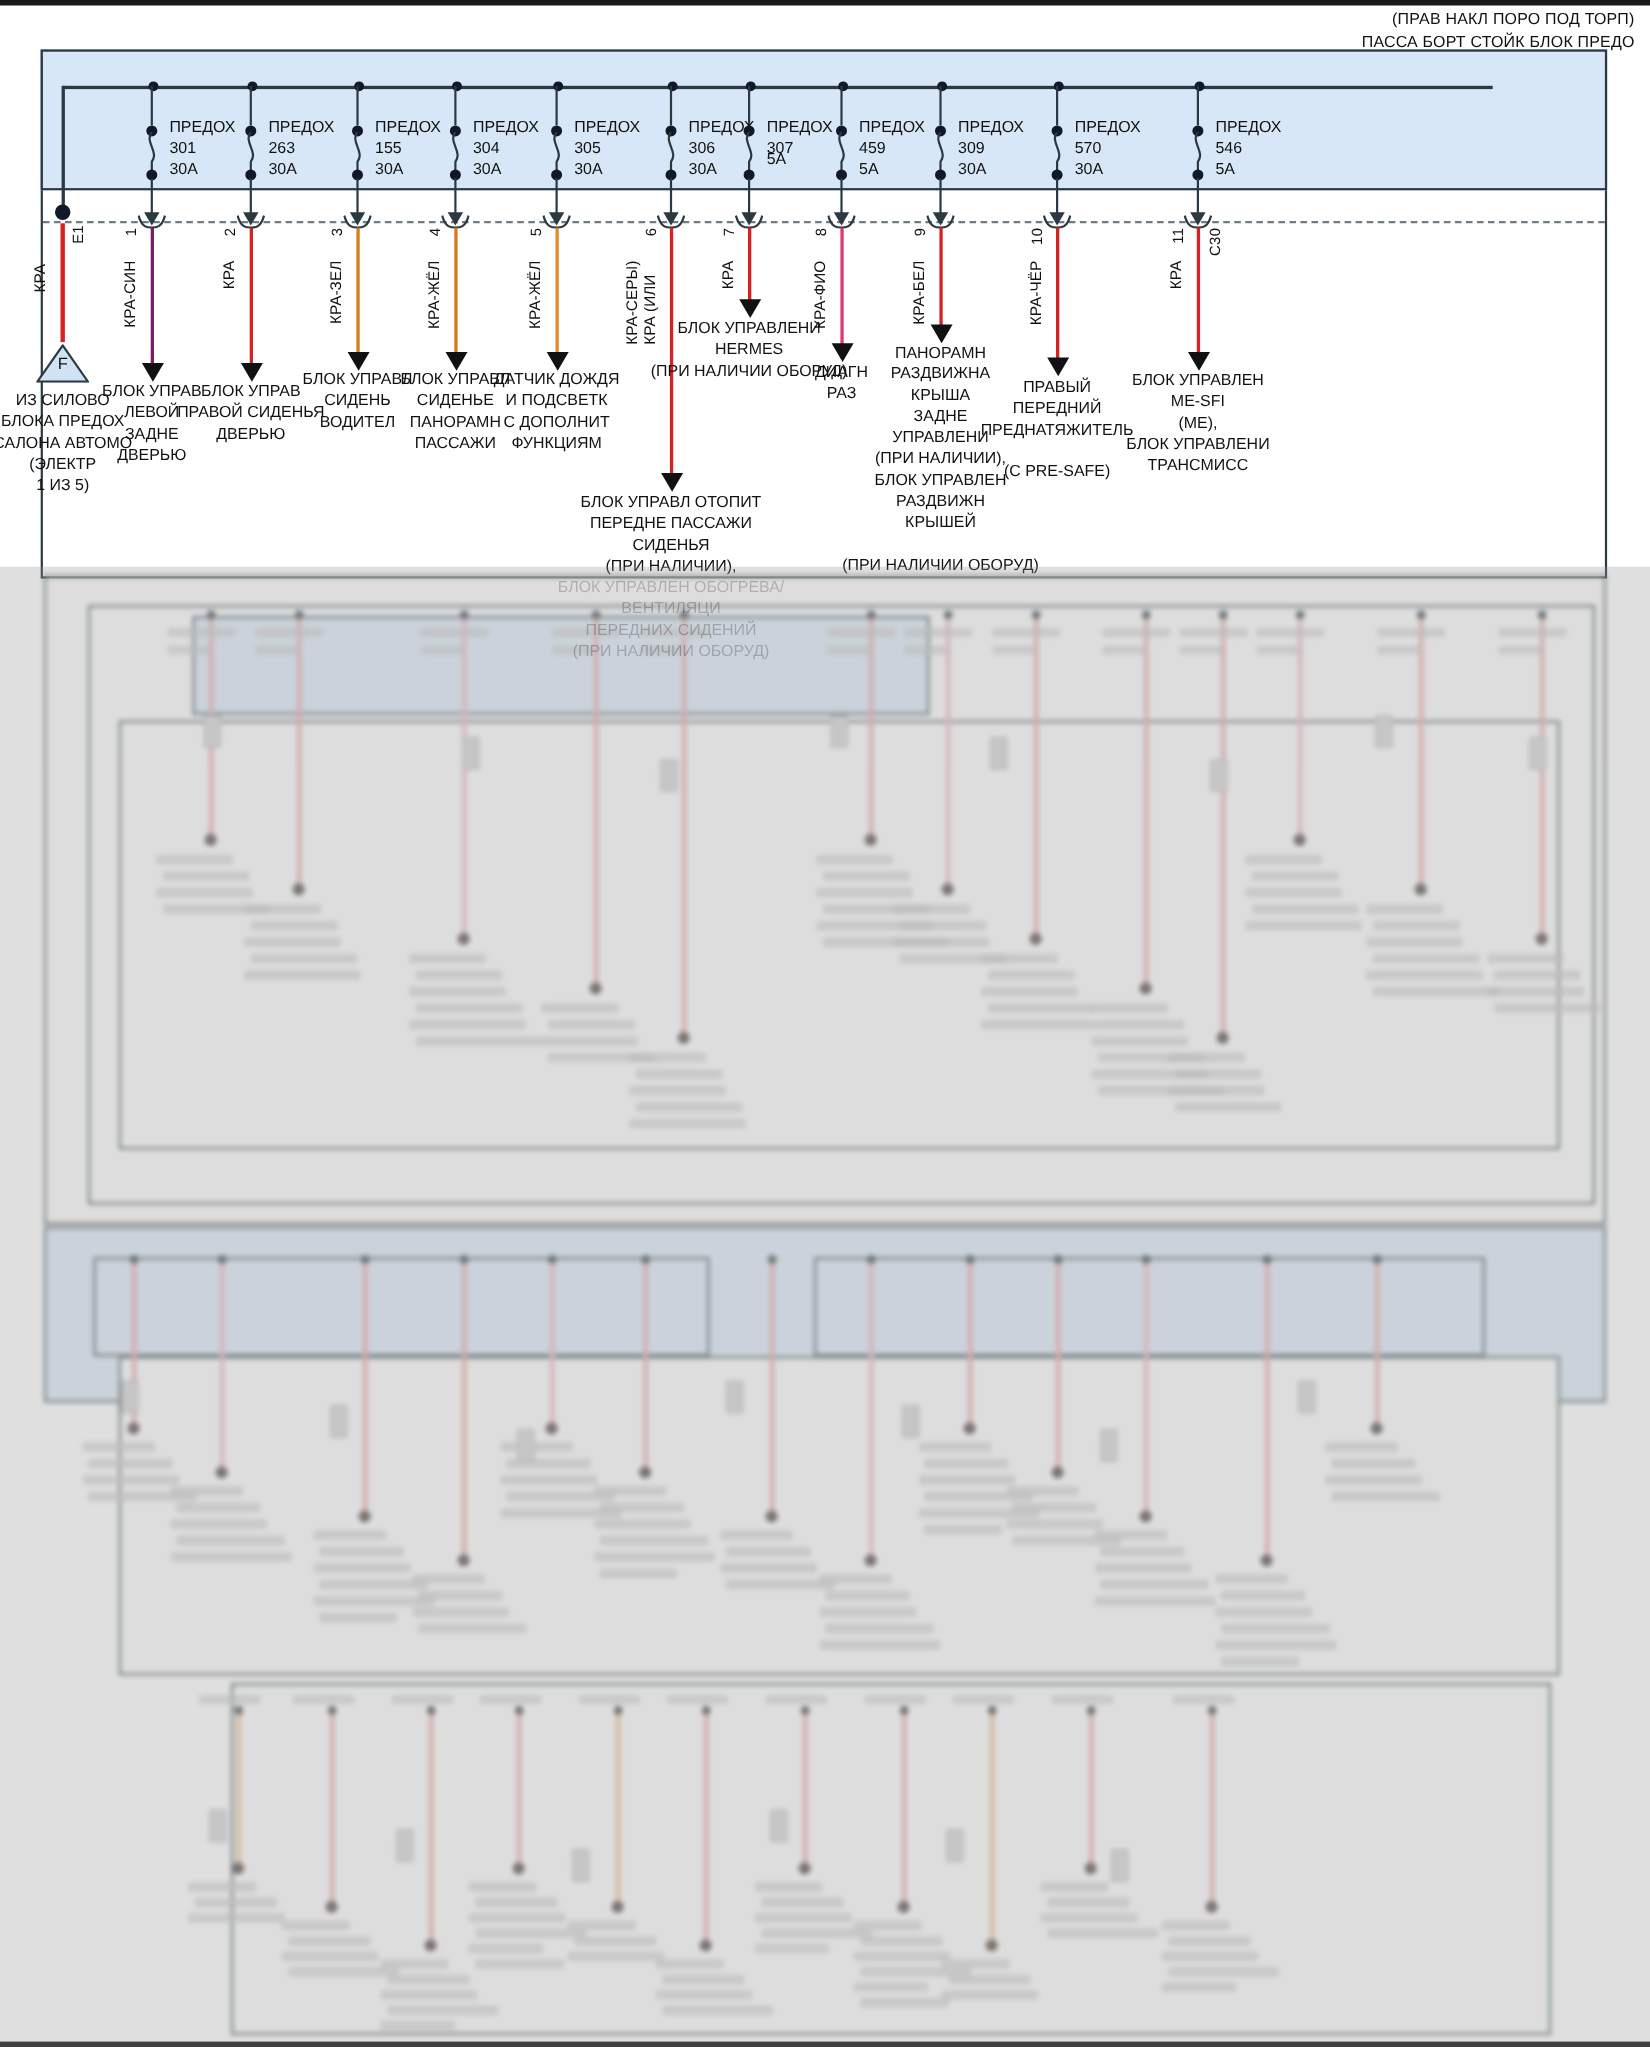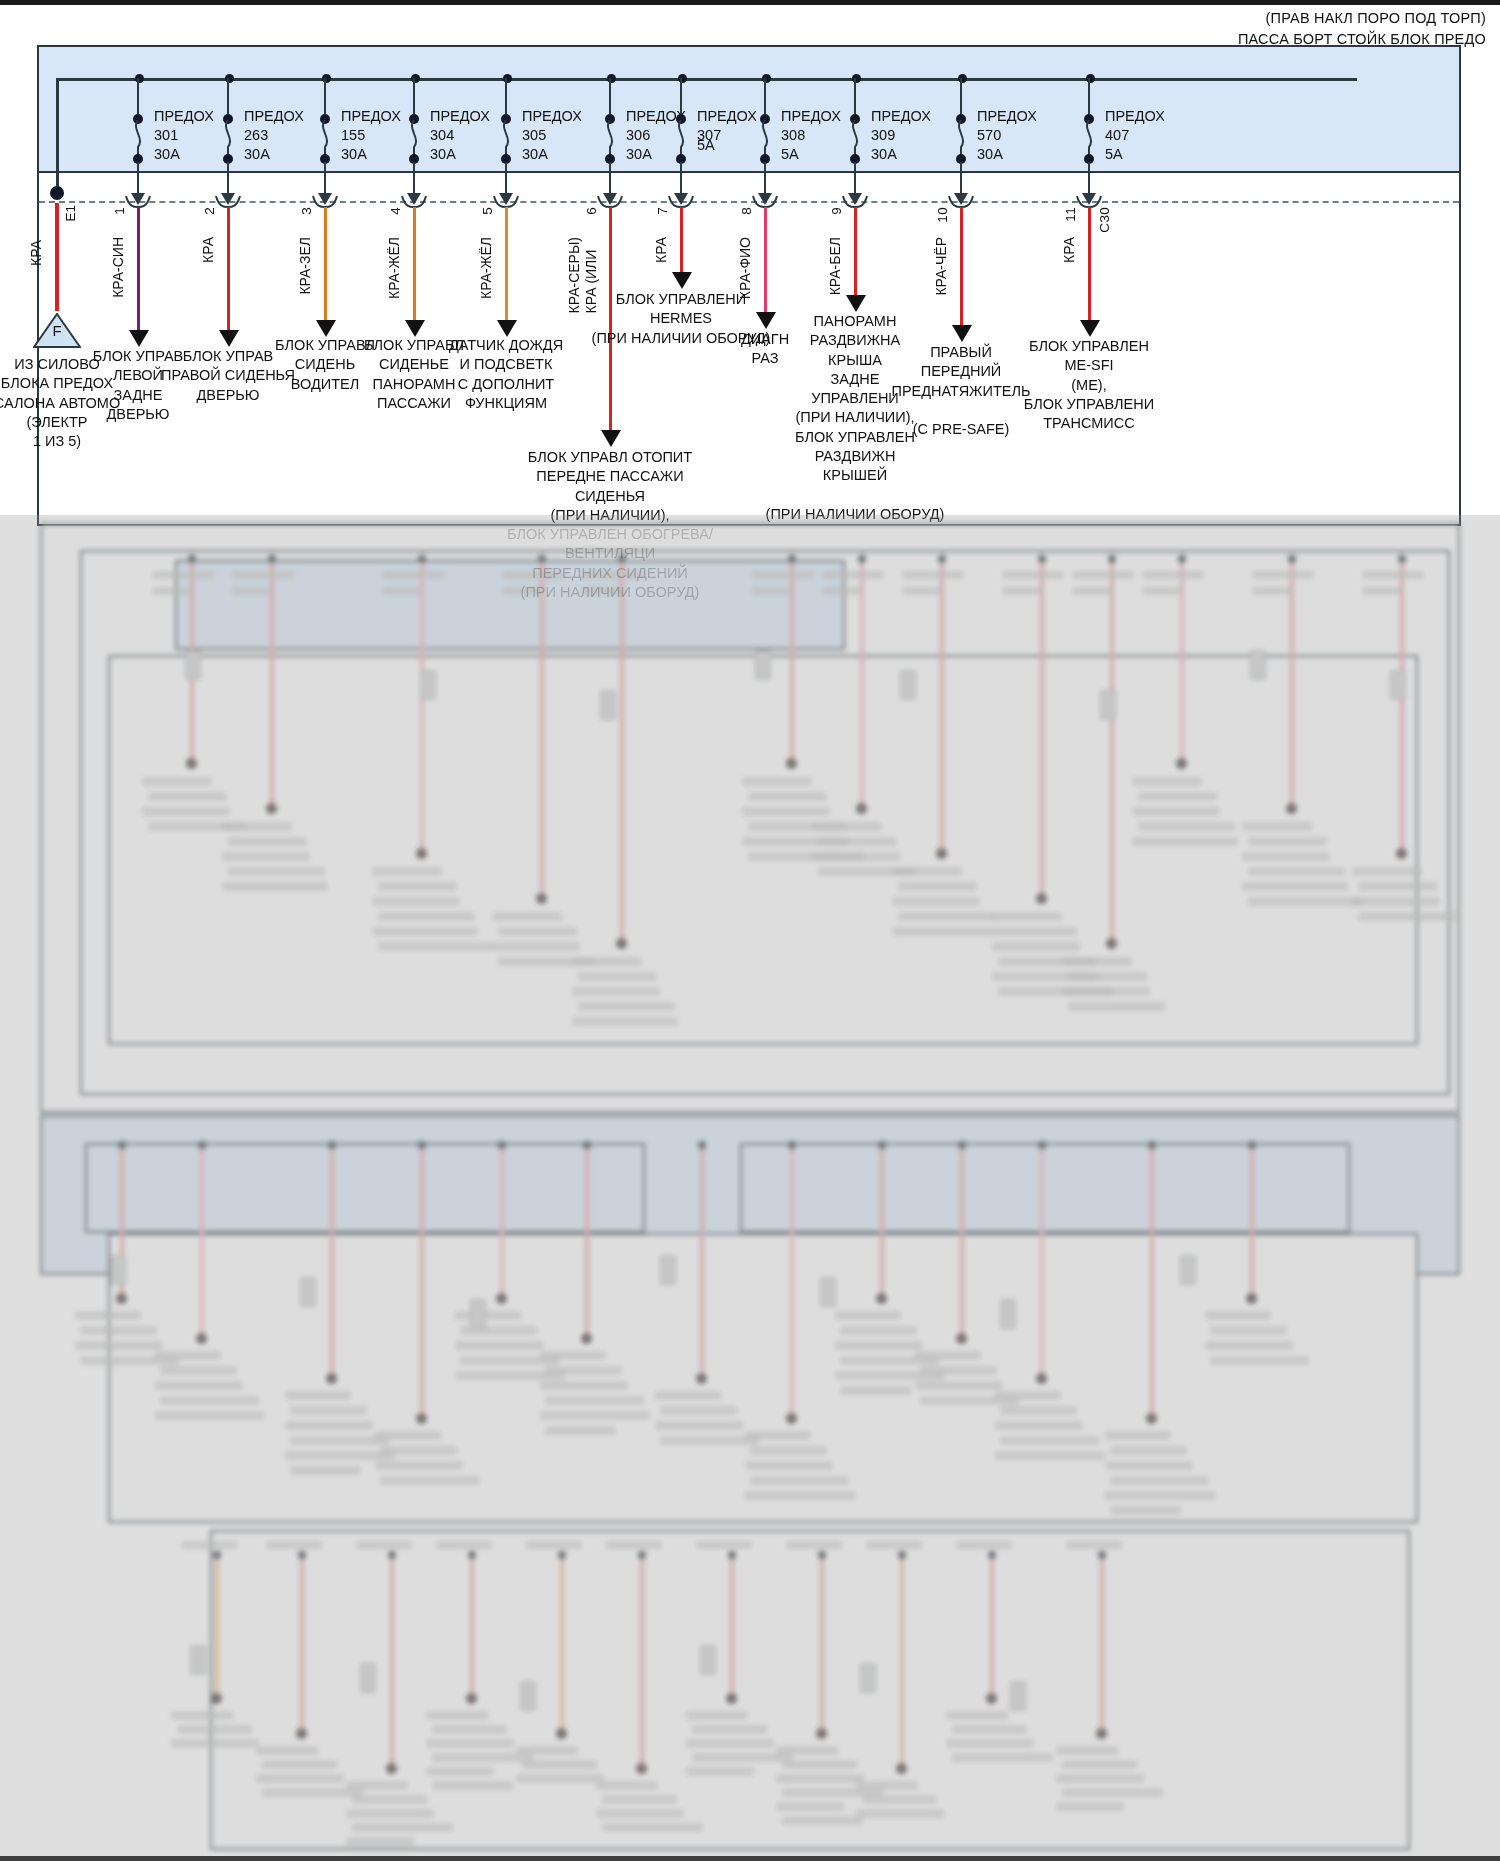--- a/index.html
+++ b/index.html
@@ -420,21 +420,21 @@
         <div class="arrow-down"></div>
       </div>
       <div class="fuse" style="left: 764px;">
         <div class="dot-top"></div>
         <svg class="squiggle" viewBox="0 0 16 38">
           <path d="M8 0 C 1 9, 15 18, 8 27 L8 38" fill="none" stroke="#2b3a42" stroke-width="2"></path>
         </svg>
         <div class="dot-bot"></div>
         <div class="fuse-text">
           <div>ПРЕДОХ</div>
-          <div>308</div>
+          <div>459</div>
           <div>5A</div>
         </div>
         <div class="out-lead"></div>
         <div class="arrow-down"></div>
       </div>
       <div class="fuse" style="left: 854px;">
         <div class="dot-top"></div>
         <svg class="squiggle" viewBox="0 0 16 38">
           <path d="M8 0 C 1 9, 15 18, 8 27 L8 38" fill="none" stroke="#2b3a42" stroke-width="2"></path>
         </svg>
@@ -462,21 +462,21 @@
         <div class="arrow-down"></div>
       </div>
       <div class="fuse" style="left: 1088px;">
         <div class="dot-top"></div>
         <svg class="squiggle" viewBox="0 0 16 38">
           <path d="M8 0 C 1 9, 15 18, 8 27 L8 38" fill="none" stroke="#2b3a42" stroke-width="2"></path>
         </svg>
         <div class="dot-bot"></div>
         <div class="fuse-text">
           <div>ПРЕДОХ</div>
-          <div>407</div>
+          <div>546</div>
           <div>5A</div>
         </div>
         <div class="out-lead"></div>
         <div class="arrow-down"></div>
       </div>
     </div>
   <div id="wire-layer">
       <div class="wire" style="left: 138px; top: 203px;">
         <svg class="conn-arc" viewBox="0 0 26 13">
           <path d="M1 1 C 4 12, 9 12, 13 12 C 17 12, 22 12, 25 1" fill="none" stroke="#2b3a42" stroke-width="2"></path>

